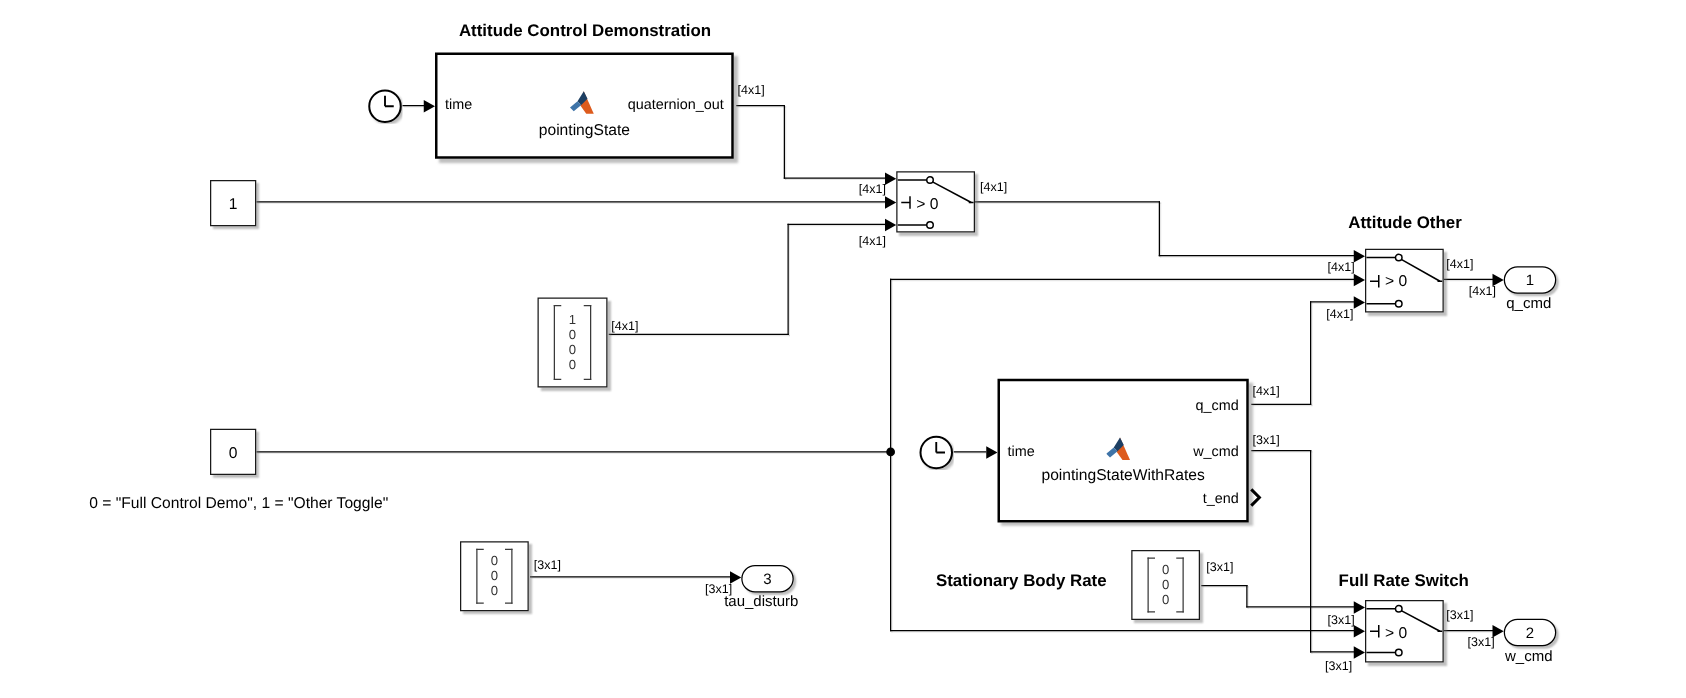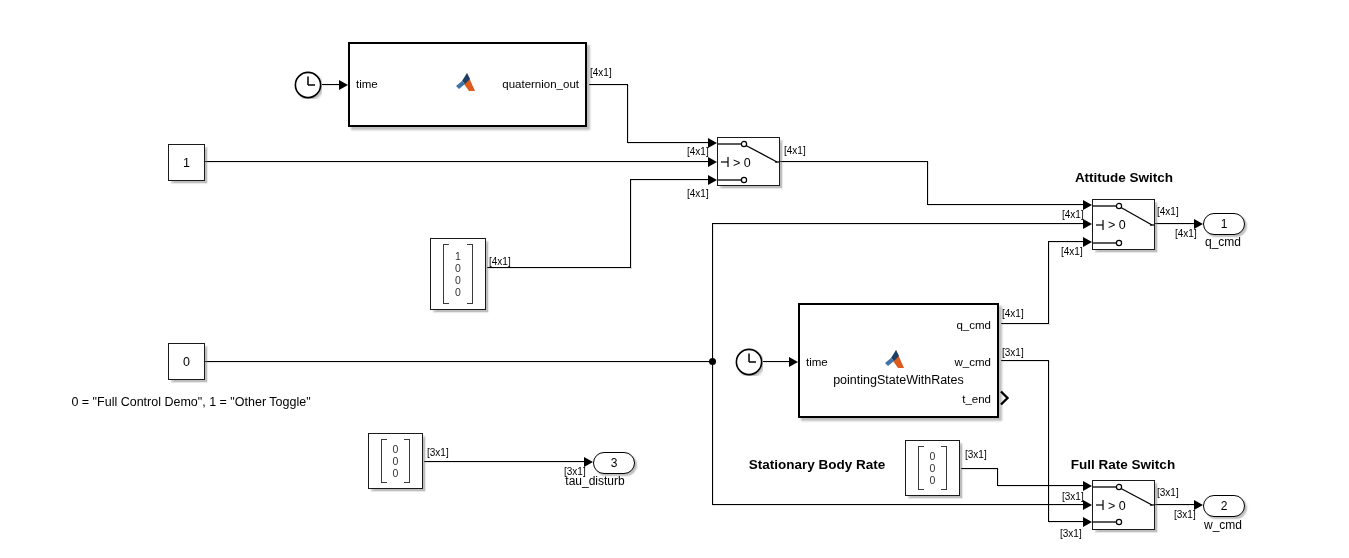--- a/index.html
+++ b/index.html
@@ -90,21 +90,22 @@
 
   <div class="wh" style="left:1155px;top:223px;width:40px;"></div>
   <div class="arr" style="left:1194px;top:219px;"></div>
 
   <div class="wh" style="left:1155px;top:504px;width:40px;"></div>
   <div class="arr" style="left:1194px;top:500px;"></div>
 
   <div class="wh" style="left:424px;top:461px;width:161px;"></div>
   <div class="arr" style="left:584px;top:457px;"></div>
 
-  <div class="title" style="left:1060px;top:170px;width:128px;">Attitude Switch</div>
+  <div class="title" style="left:348px;top:17px;width:240px;">Attitude Control Demonstration</div>
+  <div class="title" style="left:1060px;top:170px;width:128px;">Attitude Other</div>
   <div class="title" style="left:1056px;top:457px;width:134px;">Full Rate Switch</div>
   <div class="title" style="left:736px;top:457px;width:162px;">Stationary Body Rate</div>
   <div class="note" style="left:40px;top:395px;width:302px;">0 = "Full Control Demo", 1 = "Other Toggle"</div>
 
   <div class="clock" style="left:294px;top:71px;">
     <svg width="28" height="28">
       <circle cx="14" cy="14" r="12.6" fill="#fff" stroke="#000" stroke-width="1.6" style="filter:drop-shadow(2px 2px 1px rgba(110,110,110,0.45))"></circle>
       <line x1="14" y1="14" x2="14" y2="5.5" stroke="#000" stroke-width="1.5"></line>
       <line x1="14" y1="14" x2="21" y2="14" stroke="#000" stroke-width="1.5"></line>
     </svg>
@@ -118,20 +119,21 @@
   </div>
 
   <div class="fcnblock" style="left:348px;top:42px;width:235px;height:81px;">
     <span class="portlbl" style="left:6px;top:34px;">time</span>
     <span class="portlbl" style="right:6px;top:34px;">quaternion_out</span>
     <svg width="24" height="20" style="position:absolute;left:106px;top:28px;">
       <polygon points="11,1 19,19 13,19 8,12" fill="#dd5b1d"></polygon>
       <polygon points="11,1 14,7 9,12 6,9" fill="#1d3f63"></polygon>
       <polygon points="0,14 6,9 9,12 3,17" fill="#3f74a8"></polygon>
     </svg>
+    <div class="fcnname" style="top:53px;">pointingState</div>
   </div>
 
   <div class="fcnblock" style="left:798px;top:303px;width:197px;height:111px;">
     <span class="portlbl" style="left:6px;top:51px;">time</span>
     <span class="portlbl" style="right:6px;top:14px;">q_cmd</span>
     <span class="portlbl" style="right:6px;top:51px;">w_cmd</span>
     <span class="portlbl" style="right:6px;top:88px;">t_end</span>
     <svg width="24" height="20" style="position:absolute;left:85px;top:44px;">
       <polygon points="11,1 19,19 13,19 8,12" fill="#dd5b1d"></polygon>
       <polygon points="11,1 14,7 9,12 6,9" fill="#1d3f63"></polygon>
@@ -236,21 +238,21 @@
   <div class="outlbl" style="left:1193px;top:235px;width:60px;">q_cmd</div>
 
   <div class="oval" style="left:1203px;top:495px;">
     <span>2</span>
   </div>
   <div class="outlbl" style="left:1193px;top:518px;width:60px;">w_cmd</div>
 
   <div class="oval" style="left:593px;top:452px;">
     <span>3</span>
   </div>
-  <div class="outlbl" style="left:559px;top:474px;width:72px;">tau_disturb</div>
+  <div class="outlbl" style="left:573px;top:474px;width:72px;">tau_disturb</div>
 
   <span class="dim" style="left:590px;top:67px;">[4x1]</span>
   <span class="dim" style="left:687px;top:146px;">[4x1]</span>
   <span class="dim" style="left:687px;top:188px;">[4x1]</span>
   <span class="dim" style="left:784px;top:145px;">[4x1]</span>
   <span class="dim" style="left:489px;top:256px;">[4x1]</span>
   <span class="dim" style="left:1062px;top:209px;">[4x1]</span>
   <span class="dim" style="left:1061px;top:246px;">[4x1]</span>
   <span class="dim" style="left:1157px;top:206px;">[4x1]</span>
   <span class="dim" style="left:1175px;top:228px;">[4x1]</span>

